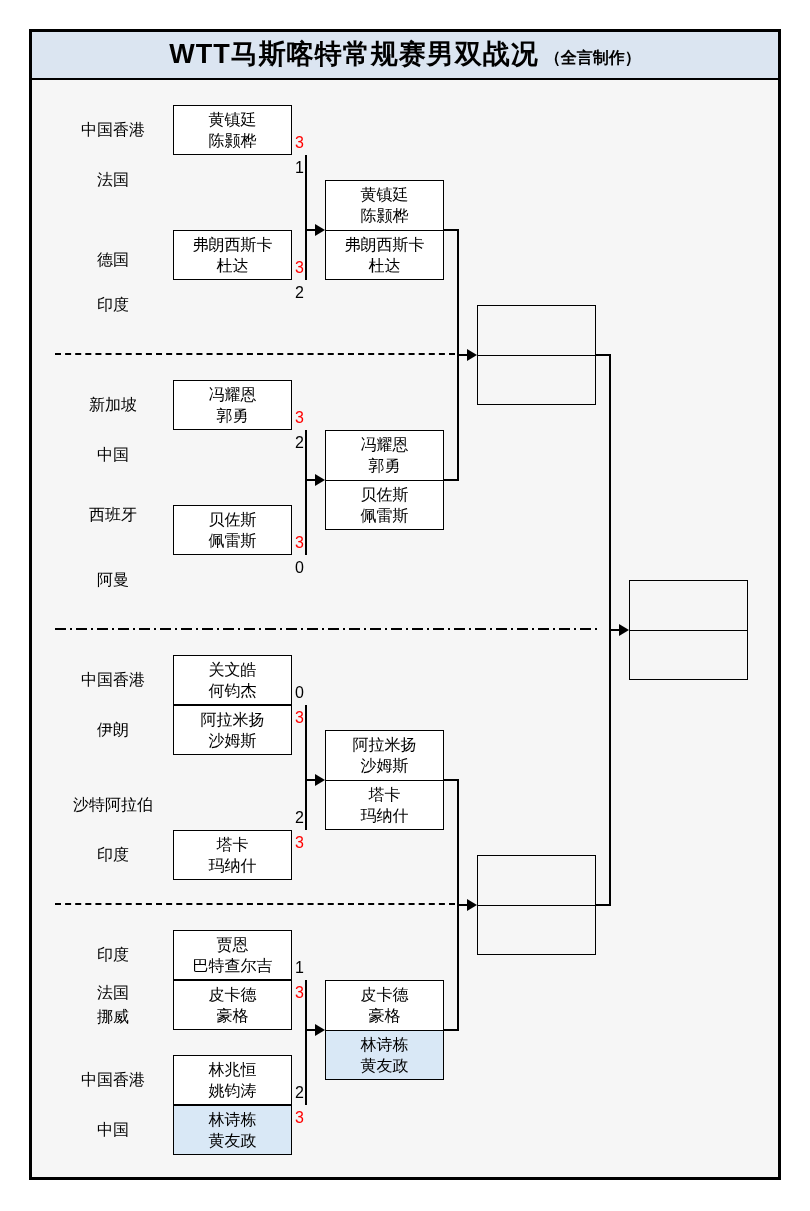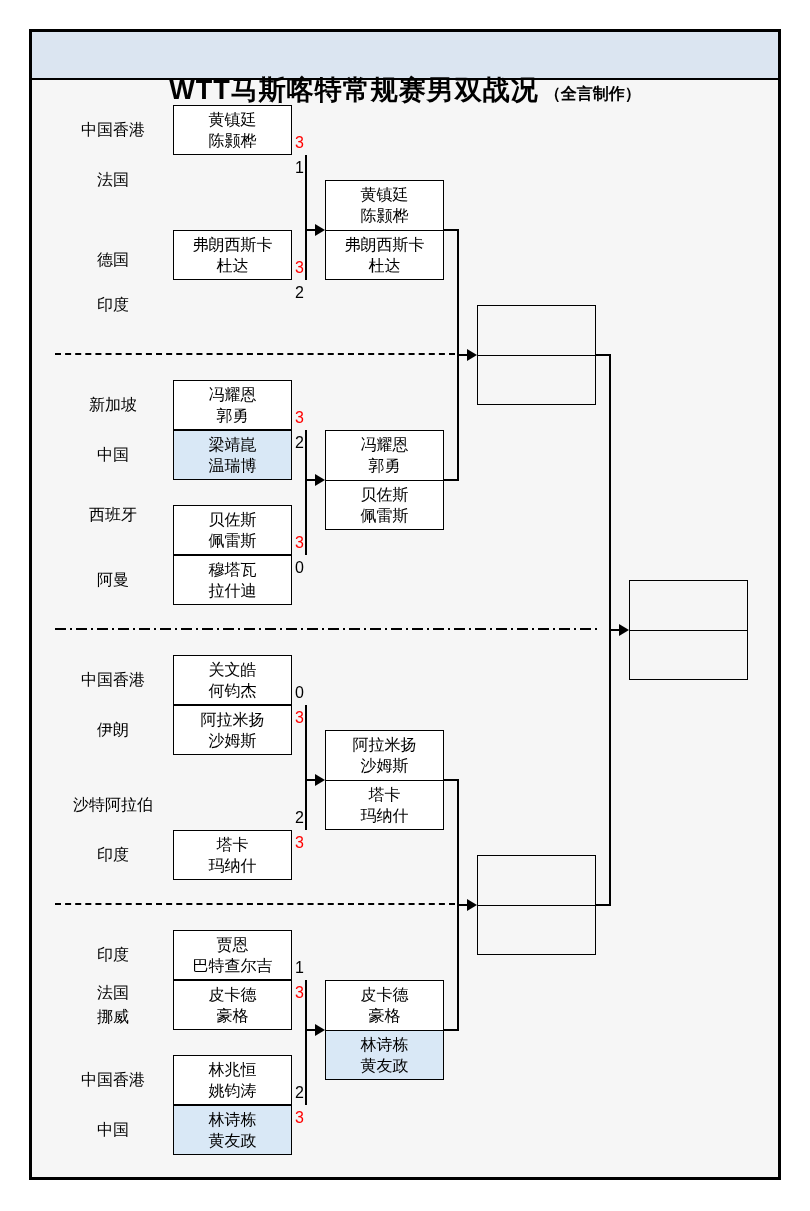--- a/index.html
+++ b/index.html
@@ -19,21 +19,21 @@
   .frame{
     position:absolute;left:29px;top:29px;width:752px;height:1151px;
     border:3px solid var(--line-color);background:var(--canvas-bg);box-sizing:border-box;
   }
   .header{
     position:absolute;left:29px;top:29px;width:752px;height:51px;
     border:3px solid var(--line-color);border-bottom:2px solid var(--line-color);
     background:var(--header-bg);box-sizing:border-box;
     display:flex;justify-content:center;align-items:baseline;
   }
-  .title-main{font-size:27px;font-weight:bold;line-height:45px;letter-spacing:1px;margin-top:36px;}
+  .title-main{font-size:27px;font-weight:bold;line-height:45px;letter-spacing:1px;}
   .title-credit{font-size:16px;font-weight:bold;margin-left:6px;}
   .tbox{
     position:absolute;left:173px;width:119px;height:50px;
     background:var(--box-bg);border:1.5px solid var(--line-color);box-sizing:border-box;
     display:flex;flex-direction:column;justify-content:center;align-items:center;
     font-size:16px;line-height:21px;text-align:center;
   }
   .r2box,.sfbox,.finalbox{
     position:absolute;width:119px;height:100px;
     border:1.5px solid var(--line-color);box-sizing:border-box;
@@ -117,31 +117,23 @@
 
   <div class="country" style="top:393px">新加坡</div>
   <div class="country" style="top:443px">中国</div>
   <div class="country" style="top:503px">西班牙</div>
   <div class="country" style="top:568px">阿曼</div>
 
   <div class="tbox" style="top:380px">
     <div>冯耀恩</div>
     <div>郭勇</div>
   </div>
-  <div class="tbox hl" style="top:430px">
-    <div>梁靖崑</div>
-    <div>温瑞博</div>
-  </div>
   <div class="tbox" style="top:505px">
     <div>贝佐斯</div>
     <div>佩雷斯</div>
-  </div>
-  <div class="tbox" style="top:555px">
-    <div>穆塔瓦</div>
-    <div>拉什迪</div>
   </div>
 
   <div class="score win" style="top:406px">3</div>
   <div class="score" style="top:431px">2</div>
   <div class="score win" style="top:531px">3</div>
   <div class="score" style="top:556px">0</div>
 
   <div class="r2box" style="top:430px">
     <div class="half top">
       <div>冯耀恩</div>

